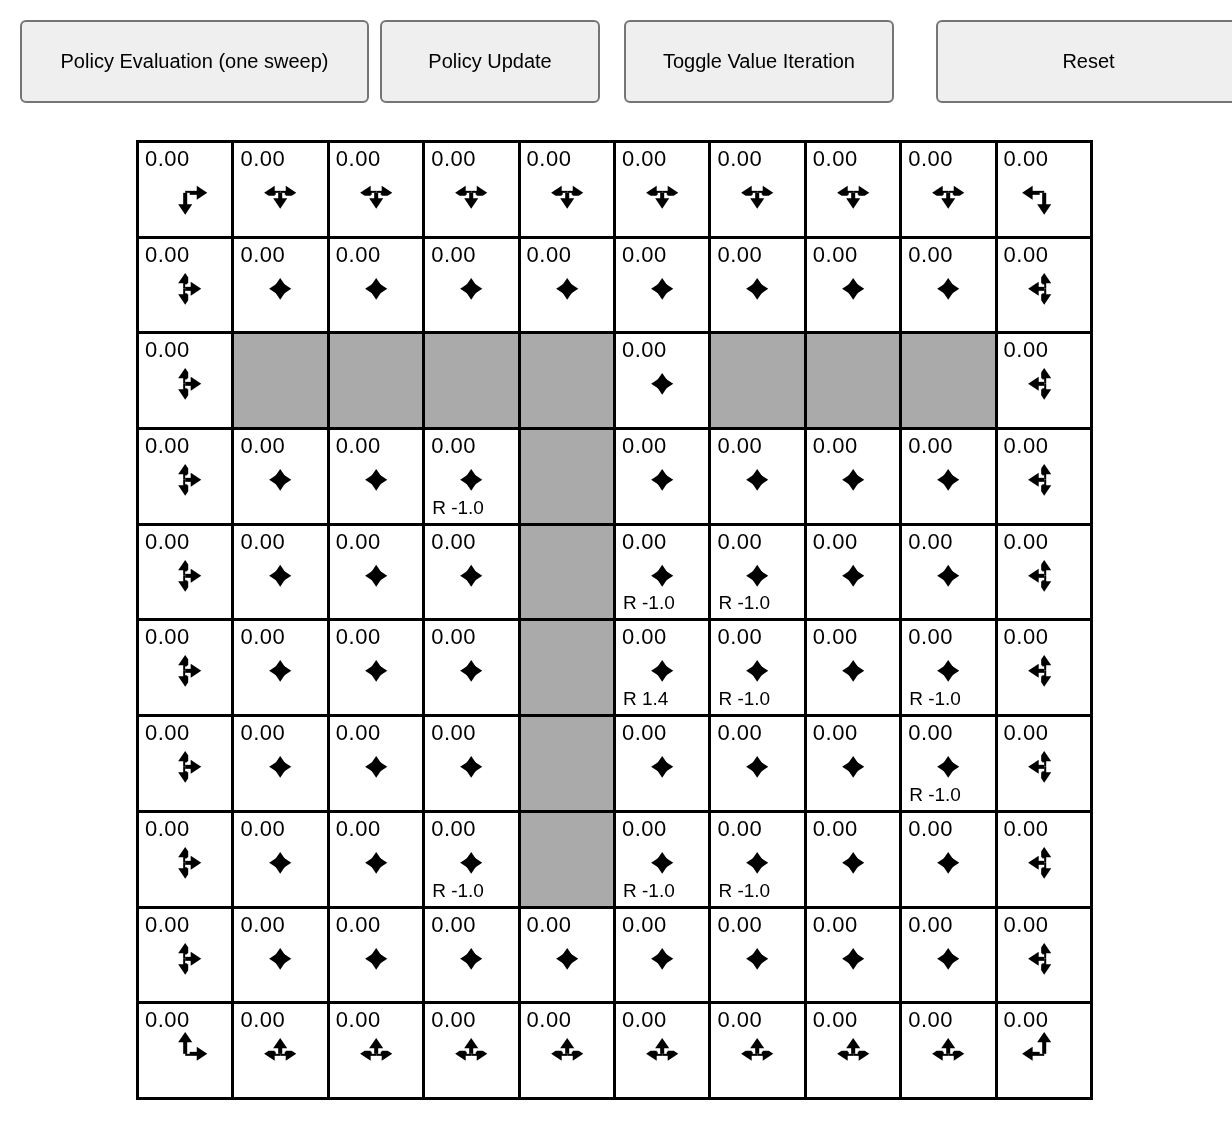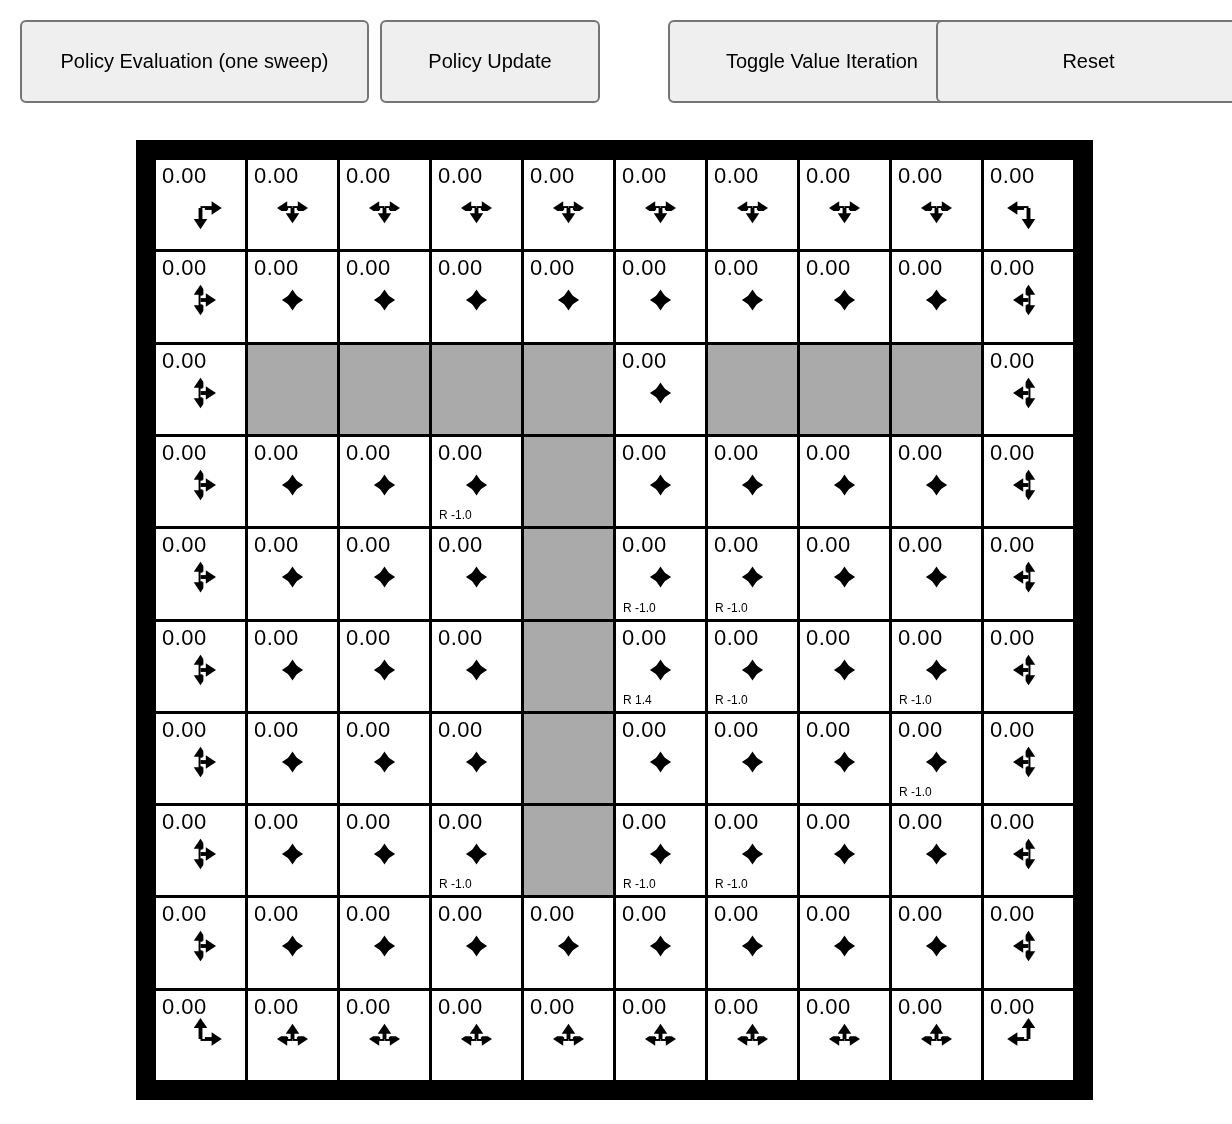--- a/index.html
+++ b/index.html
@@ -9,36 +9,36 @@
   }
   .btn{
     position:absolute;top:20px;height:83px;
     background:#efefef;border:2px solid #757575;border-radius:6px;
     display:flex;align-items:center;justify-content:center;
     font-family:"Liberation Sans", sans-serif;font-size:20px;color:#000;
     box-sizing:border-box;cursor:pointer;padding:0;
   }
   #btn-0{left:20px;width:349px;}
   #btn-1{left:380px;width:220px;}
-  #btn-2{left:668px;width:308px;}
+  #btn-2{left:624px;width:270px;}
   #btn-3{left:936px;width:305px;}
   .grid{
     position:absolute;left:136px;top:140px;width:957px;height:960px;
-    background:#000;box-sizing:border-box;padding:20px;
+    background:#000;box-sizing:border-box;padding:3px;
     display:grid;grid-template-columns:repeat(10,1fr);grid-template-rows:repeat(10,1fr);
     gap:3px;
   }
   .cell{position:relative;background:#fff;}
   .cell.wall{background:#aaaaaa;}
   .val{
     position:absolute;left:6px;top:2px;font-size:22px;line-height:28px;
     letter-spacing:0.5px;z-index:1;
   }
   .rew{
-    position:absolute;left:7px;bottom:4px;font-size:12px;z-index:1;
+    position:absolute;left:7px;bottom:4px;font-size:19px;z-index:1;
   }
   .arrows{position:absolute;left:0;top:0;width:100%;height:100%;z-index:2;}
 </style>
 </head>
 <body>
 
 <div>
   <button id="btn-0" class="btn">Policy Evaluation (one sweep)</button>
   <button id="btn-1" class="btn">Policy Update</button>
   <button id="btn-2" class="btn">Toggle Value Iteration</button>

